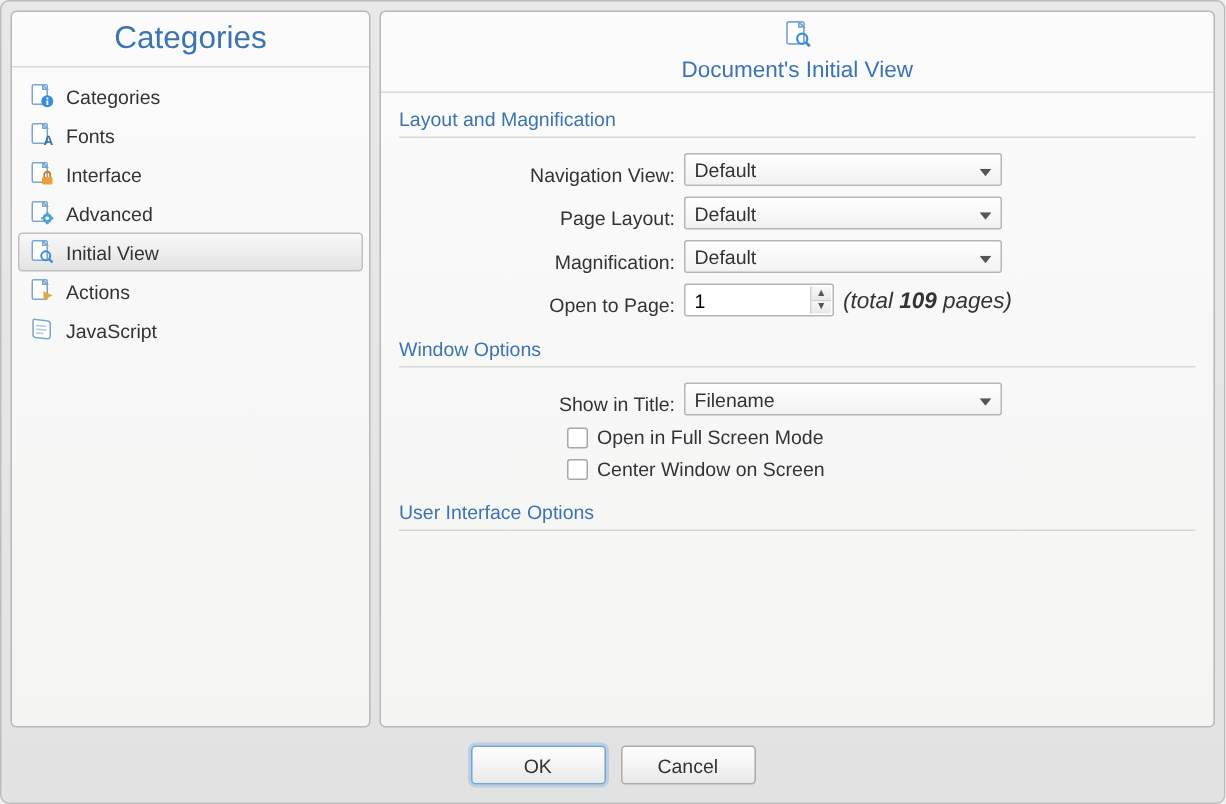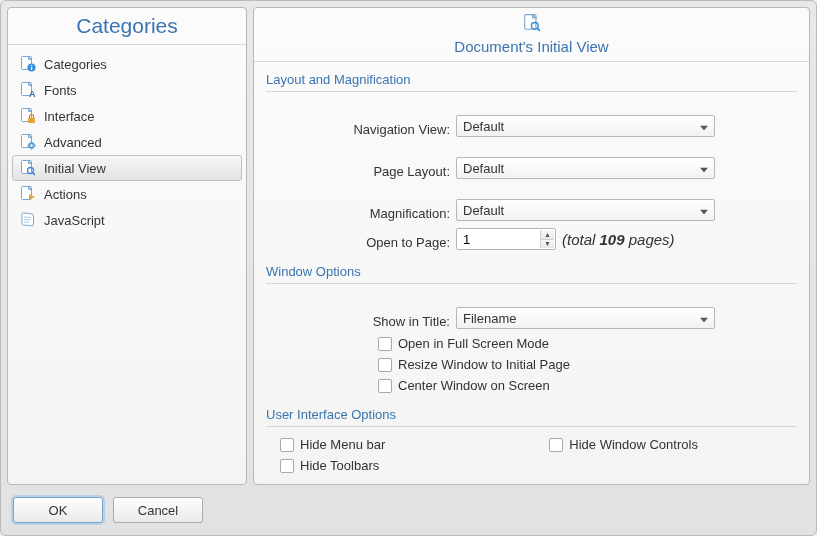--- a/index.html
+++ b/index.html
@@ -126,21 +126,21 @@
       background: linear-gradient(#ffffff, #f2f2f2);
       border: 1px solid #b6b6b6;
       border-radius: 2px;
       display: flex;
       align-items: center;
       padding: 0 22px 0 6px;
       font-size: 13px;
       color: #333;
       cursor: default;
     }
-    .select.wide { width: 259px; margin-top: 13px; }
+    .select.wide { width: 212px; }
     .select .caret {
       position: absolute;
       right: 6px;
       top: 50%;
       transform: translateY(-50%);
     }
     .spinbox {
       width: 100px;
       height: 22px;
       background: #fff;
@@ -197,21 +197,21 @@
       cursor: default;
     }
     .ui-opts {
       display: flex;
       gap: 150px;
     }
     .ui-col { }
     .ui-col .check-row { margin-left: 14px; }
     .footer {
       display: flex;
-      justify-content: flex-start;
+      justify-content: center;
       gap: 10px;
       padding: 12px 6px 6px 6px;
     }
     .btn {
       min-width: 90px;
       height: 26px;
       background: linear-gradient(#ffffff, #e9e9e9);
       border: 1px solid #acacac;
       border-radius: 3px;
       font-size: 13px;
@@ -421,48 +421,26 @@
             </div>
           </div>
         </div>
 
         <div class="check-row check-indent">
           <span class="checkbox"></span>
           <span>Open in Full Screen Mode</span>
         </div>
         <div class="check-row check-indent">
           <span class="checkbox"></span>
-          <span>Resize Window to Initial Page</span>
-        </div>
-        <div class="check-row check-indent">
-          <span class="checkbox"></span>
           <span>Center Window on Screen</span>
         </div>
 
         <div class="section-title" style="margin-top:10px">User Interface Options</div>
         <hr class="section-divider">
 
-        <div class="ui-opts">
-          <div class="ui-col">
-            <div class="check-row">
-              <span class="checkbox"></span>
-              <span>Hide Menu bar</span>
-            </div>
-            <div class="check-row">
-              <span class="checkbox"></span>
-              <span>Hide Toolbars</span>
-            </div>
-          </div>
-          <div class="ui-col">
-            <div class="check-row">
-              <span class="checkbox"></span>
-              <span>Hide Window Controls</span>
-            </div>
-          </div>
-        </div>
 
       </div>
     </div>
 
   </div>
 
   <div class="footer">
     <div class="btn primary">OK</div>
     <div class="btn">Cancel</div>
   </div>

